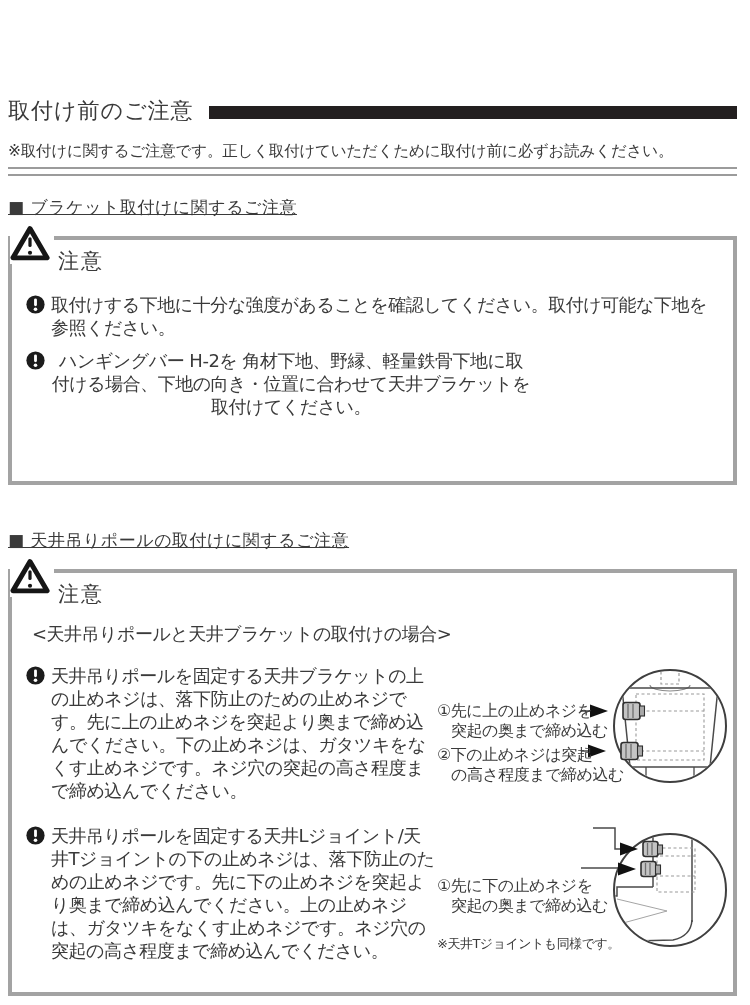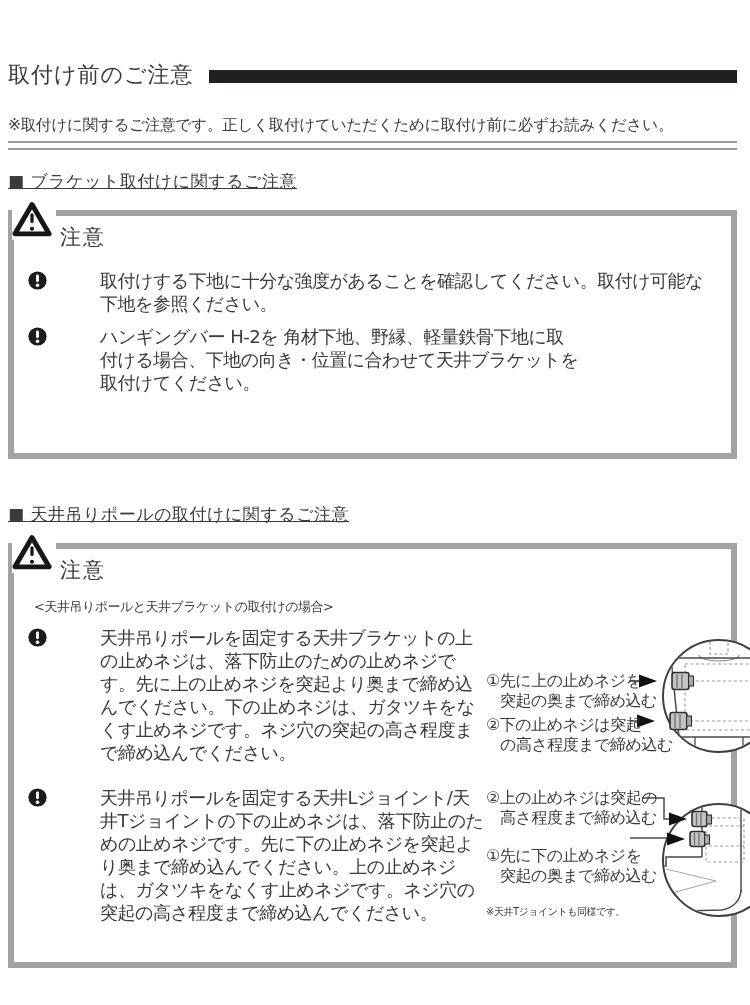--- a/index.html
+++ b/index.html
@@ -4,64 +4,64 @@
 <style>
   html,body{margin:0;padding:0;}
   body{
     width:750px;height:1005px;background:#ffffff;overflow:hidden;
     font-family:"DejaVu Sans","Liberation Sans",sans-serif;
     color:#3a3a3a;
   }
   .page{padding:60px 13px 0 8px;}
 
   
-  .title-row{display:flex;align-items:center;}
+  .title-row{display:flex;align-items:center;margin-top:36px;}
   .page-title{font-size:22px;font-weight:normal;margin:0;letter-spacing:1px;white-space:nowrap;}
   .title-bar{flex:1;height:13px;background:#231f20;margin-left:15px;margin-top:3px;}
 
-  .notice{margin-top:25px;font-size:15.5px;white-space:nowrap;letter-spacing:-0.2px;}
+  .notice{margin-top:15px;font-size:15.5px;white-space:nowrap;letter-spacing:-0.2px;}
   .double-rule{margin-top:5px;height:5px;border-top:2px solid #9b9b9b;border-bottom:2px solid #9b9b9b;}
 
   .section-heading{font-size:17px;font-weight:normal;margin:20px 0 0 0;letter-spacing:0.5px;text-decoration:underline;}
   .section-heading.second{margin-top:44px;}
 
   
-  .caution-box{position:relative;border:6px solid #a3a3a3;margin-top:17px;}
+  .caution-box{position:relative;border:4px solid #a3a3a3;margin-top:17px;}
   .box1{min-height:249px;box-sizing:border-box;}
   .tri{position:absolute;top:-15px;left:-2px;background:#ffffff;padding:0 4px 3px 0;line-height:0;}
   .tri svg{width:40px;height:36px;}
   .caution-word{font-size:21px;margin:7px 0 0 46px;letter-spacing:2px;}
 
   .c-body1{padding:8px 12px 14px 14px;}
   .c-body2{padding:2px 10px 12px 14px;}
-  .c-item{display:flex;margin-top:10px;gap:47px;}
+  .c-item{display:flex;margin-top:10px;}
   .excl{flex:0 0 auto;line-height:0;margin-top:2px;}
   .excl svg{width:19px;height:19px;}
   .c-text{margin-left:6px;font-size:18px;line-height:23px;letter-spacing:-0.5px;}
-  .c-text p{margin:0;}
+  .c-text p{margin:0;text-align:center;}
   .w1{width:668px;}
   .w2{width:480px;}
   .w3{width:384px;}
 
-  .case-heading{font-size:13px;font-weight:normal;margin:12px 0 0 6px;letter-spacing:-0.5px;}
+  .case-heading{font-size:18px;font-weight:normal;margin:12px 0 0 6px;letter-spacing:-0.5px;}
   .case-row{display:flex;margin-top:8px;}
-  .case-row .c-item{margin-top:2px;flex:0 0 auto;}
+  .case-row .c-item{margin-top:10px;flex:0 0 auto;}
 
   
   .diagram{position:relative;margin-left:auto;}
   .d1{width:312px;height:152px;}
   .d2{width:312px;height:168px;margin-top:-2px;}
   .diagram svg.scene{position:absolute;left:0;top:0;}
   .dlabel{position:absolute;left:2px;font-size:16px;line-height:20px;white-space:nowrap;letter-spacing:-0.5px;}
   .dlabel .ind{padding-left:14px;}
   .d1-top{top:47px;}
   .d1-bottom{top:91px;}
   .d2-top{top:6px;}
   .d2-bottom{top:64px;}
-  .dnote{position:absolute;left:2px;top:123px;font-size:10px;letter-spacing:-0.5px;white-space:nowrap;}
+  .dnote{position:absolute;left:2px;top:123px;font-size:13px;letter-spacing:-0.5px;white-space:nowrap;}
 </style>
 </head>
 <body>
 
 <div class="page">
 
   <header class="title-row">
     <h1 class="page-title">取付け前のご注意</h1>
     <div class="title-bar"></div>
   </header>
@@ -226,24 +226,20 @@
               <rect x="206" y="49.5" width="15" height="15" rx="2.5" fill="#c4c4c4" stroke="#2f2f2f" stroke-width="1.6"></rect>
               <path d="M210.5 51 V63 M215 51 V63" stroke="#6f6f6f" stroke-width="1.3"></path>
               <rect x="220.5" y="53" width="5" height="9" fill="#a9a9a9" stroke="#2f2f2f" stroke-width="1.1"></rect>
             </g>
 
             <path d="M158 16 H180 V37 H185" stroke="#4a4a4a" stroke-width="1.5" fill="none"></path>
             <path d="M146 56 H183" stroke="#4a4a4a" stroke-width="1.5"></path>
             <polygon points="185,30.5 203,37 185,43.5" fill="#111111"></polygon>
             <polygon points="183,50.5 201,57 183,63.5" fill="#111111"></polygon>
           </svg>
-          <div class="dlabel d2-top">
-            <div>②上の止めネジは突起の</div>
-            <div class="ind">高さ程度まで締め込む</div>
-          </div>
           <div class="dlabel d2-bottom">
             <div>①先に下の止めネジを</div>
             <div class="ind">突起の奥まで締め込む</div>
           </div>
           <div class="dnote">※天井Tジョイントも同様です。</div>
         </div>
       </div>
     </div>
   </section>
 

